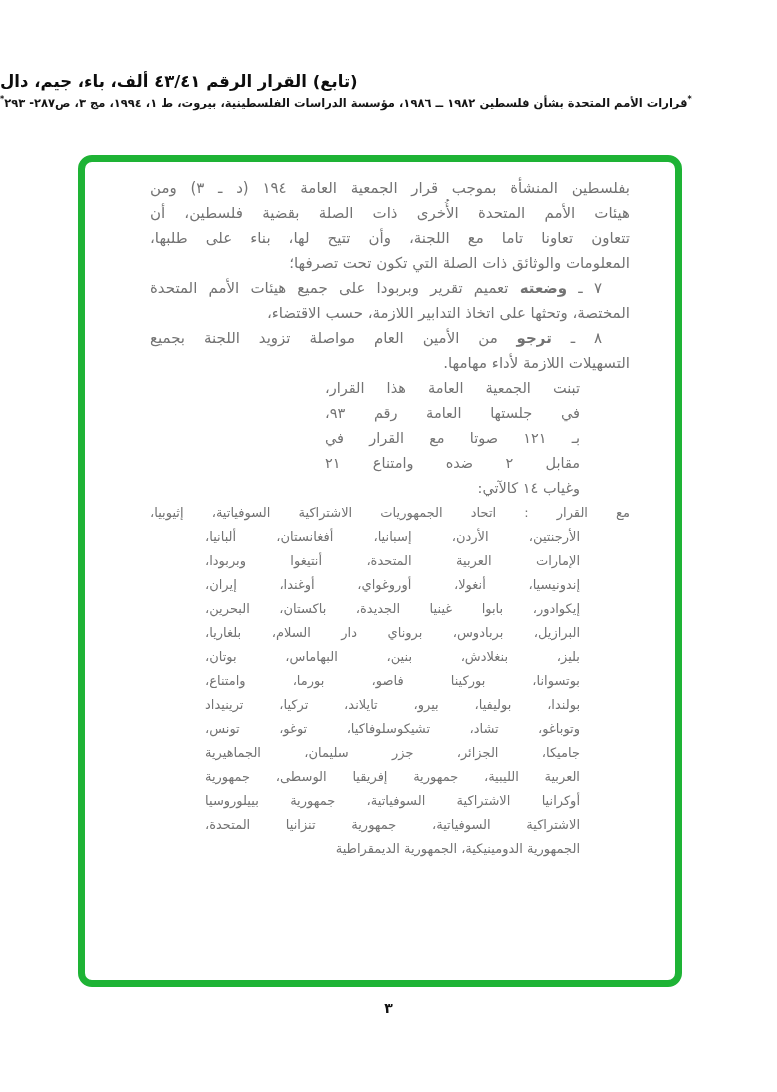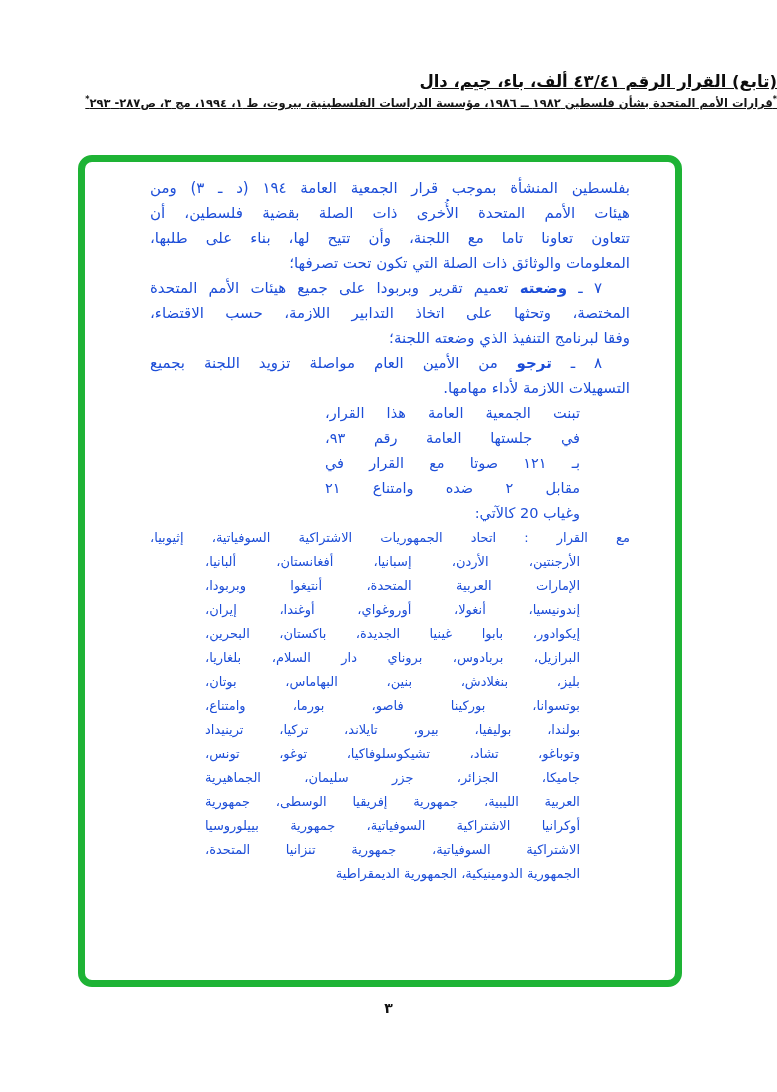--- a/index.html
+++ b/index.html
@@ -2,40 +2,40 @@
 <html><head>
 <meta charset="utf-8">
 <style>
   html,body{margin:0;padding:0;background:#e8e8e8;}
   .page{
     position:relative;width:777px;height:1092px;background:#ffffff;
     font-family:"DejaVu Sans",sans-serif;color:#111;overflow:hidden;
     margin:0 auto;
   }
   
-  .header{position:absolute;top:72px;left:0;width:100%;text-align:right;text-decoration:underline;}
+  .header{position:absolute;top:72px;left:0;width:100%;text-align:left;}
   .doc-title{
     font-size:16.5px;font-weight:bold;direction:rtl;
     letter-spacing:0px;color:#0d0d0d;
   }
   .doc-source{
     margin-top:4px;font-size:11.5px;font-weight:bold;direction:rtl;color:#141414;
     white-space:nowrap;
   }
   .doc-source sup{font-size:8px;}
   
   .frame{
     position:absolute;left:78px;top:155px;width:604px;height:832px;
     box-sizing:border-box;border:7px solid #1eb335;border-radius:14px;
     background:#fff;
   }
   .textcol{
     position:absolute;top:0;left:0;width:100%;height:100%;
     box-sizing:border-box;padding:14px 45px 0 65px;
-    direction:rtl;font-size:15px;color:#1d4ed8;
+    direction:rtl;font-size:15px;color:#737373;
   }
   
   .pline{
     line-height:25px;text-align:justify;text-align-last:justify;
     white-space:normal;
   }
   .lines > .pline:last-child{text-align-last:right;}
   .cont > .pline:last-child{text-align-last:right;}
   .indent1{padding-right:28px;}
   .kw{font-weight:bold;}
@@ -78,37 +78,36 @@
           <div class="pline">بفلسطين المنشأة بموجب قرار الجمعية العامة ١٩٤ (د ـ ٣) ومن</div>
           <div class="pline">هيئات الأمم المتحدة الأُخرى ذات الصلة بقضية فلسطين، أن</div>
           <div class="pline">تتعاون تعاونا تاما مع اللجنة، وأن تتيح لها، بناء على طلبها،</div>
           <div class="pline">المعلومات والوثائق ذات الصلة التي تكون تحت تصرفها؛</div>
         </div>
 
       <div class="para">
         <div class="pline indent1"><span>٧ ـ </span><span class="kw">وضعته</span><span> تعميم تقرير وبربودا على جميع هيئات الأمم المتحدة</span></div>
         <div class="lines">
             <div class="pline">المختصة، وتحثها على اتخاذ التدابير اللازمة، حسب الاقتضاء،</div>
-            <div class="pline">وفقا لبرنامج التنفيذ الذي وضعته اللجنة؛</div>
           </div>
       </div>
 
       <div class="para">
         <div class="pline indent1"><span>٨ ـ </span><span class="kw">ترجو</span><span> من الأمين العام مواصلة تزويد اللجنة بجميع</span></div>
         <div class="lines">
             <div class="pline">التسهيلات اللازمة لأداء مهامها.</div>
           </div>
       </div>
 
       <div class="adoption">
           <div class="aline">تبنت الجمعية العامة هذا القرار،</div>
           <div class="aline">في جلستها العامة رقم ٩٣،</div>
           <div class="aline">بـ ١٢١ صوتا مع القرار في</div>
           <div class="aline">مقابل ٢ ضده وامتناع ٢١</div>
-          <div class="aline">وغياب 20 كالآتي:</div>
+          <div class="aline">وغياب ١٤ كالآتي:</div>
         </div>
 
       <div class="vote">
         <div class="vfirst"><span>مع القرار</span><span> : </span><span>اتحاد الجمهوريات الاشتراكية السوفياتية، إثيوبيا،</span></div>
         <div class="vlines">
             <div class="vline">الأرجنتين، الأردن، إسبانيا، أفغانستان، ألبانيا،</div>
             <div class="vline">الإمارات العربية المتحدة، أنتيغوا وبربودا،</div>
             <div class="vline">إندونيسيا، أنغولا، أوروغواي، أوغندا، إيران،</div>
             <div class="vline">إيكوادور، بابوا غينيا الجديدة، باكستان، البحرين،</div>
             <div class="vline">البرازيل، بربادوس، بروناي دار السلام، بلغاريا،</div>

